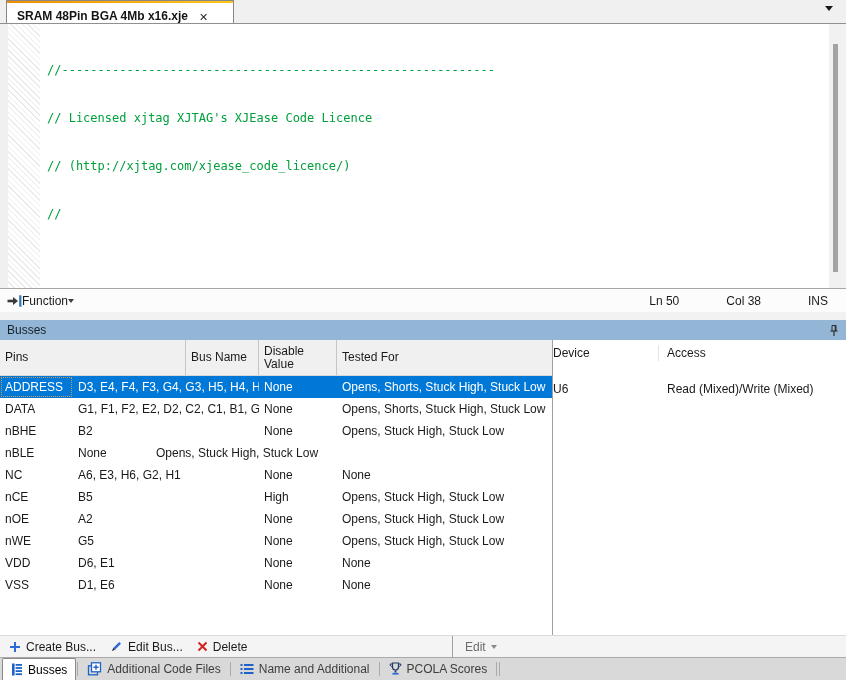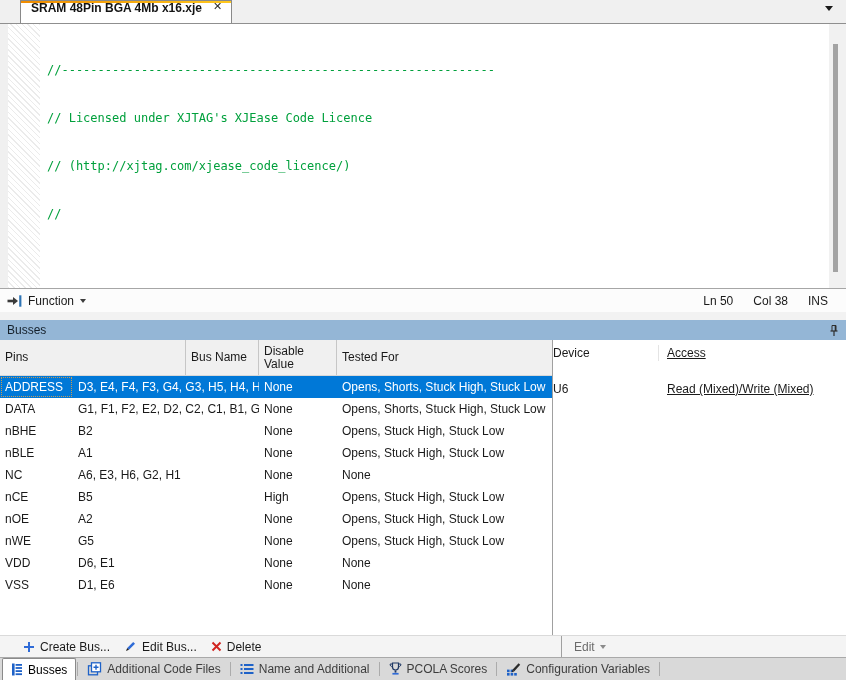--- a/index.html
+++ b/index.html
@@ -2,67 +2,67 @@
 <html><head>
 <meta charset="utf-8">
 <style>
   * { box-sizing: border-box; margin: 0; padding: 0; }
   html,body { width:846px; height:680px; overflow:hidden; }
   body { font-family:"Liberation Sans", sans-serif; font-size:12px; color:#1a1a1a; background:#F0F0F0; }
   .window { width:846px; height:680px; display:flex; flex-direction:column; background:#F0F0F0; }
 
   
   .tabstrip { height:24px; background:#F0F0F0; border-bottom:1px solid #8F8F8F; display:flex; align-items:flex-end; position:relative; }
-  .doc-tab { margin-left:20px; height:23px; background:#fff; border:1px solid #898989; border-bottom:none; display:flex; align-items:flex-start; padding:0 9px 0 10px; position:relative; }
+  .doc-tab { margin-left:6px; height:23px; background:#fff; border:1px solid #898989; border-bottom:none; display:flex; align-items:flex-end; padding:0 25px 0 10px; position:relative; }
   .tab-accent { position:absolute; top:0; left:0; right:0; height:2px; background:linear-gradient(90deg,#F08C00,#FFC81E); }
   .tab-title { font-weight:bold; color:#141414; white-space:nowrap; }
   .tab-close { margin-left:11px; font-size:11px; color:#2b2b2b; cursor:default; line-height:1; }
   .tab-overflow { position:absolute; right:13px; bottom:8px; width:0; height:0; border:4px solid transparent; border-top:5px solid #1a1a1a; }
 
   
   .editor { height:265px; background:#fff; border-bottom:1px solid #A6A6A6; display:flex; position:relative; }
   .gutter { width:8px; background:#F0F0F0; }
   .hatch { width:32px; background:repeating-linear-gradient(45deg,#EBEBEB 0 1px, transparent 1px 4px); }
   .code { flex:1; padding:6px 0 0 7px; font-family:"DejaVu Sans Mono", monospace; font-size:12px; line-height:16px; color:#00A03C; white-space:pre; overflow:hidden; }
   .code-line { min-height:16px; }
   .vscroll { width:17px; background:#F1F1F1; position:relative; }
   .vthumb { position:absolute; left:4px; top:20px; width:5px; height:228px; background:#A3A3A3; }
 
   
   .fnbar { height:23px; background:#FCFCFC; display:flex; align-items:center; padding:0 18px 0 7px; }
-  .fn-left { display:flex; align-items:center; gap:6px; }
+  .fn-left { display:flex; align-items:center; gap:0; }
   .fn-caret { width:0; height:0; border:3.5px solid transparent; border-top:4px solid #3d3d3d; margin-top:4px; }
-  .fn-right { margin-left:auto; display:flex; gap:20px; color:#1a1a1a; }
+  .fn-right { margin-left:auto; display:flex; gap:47px; color:#1a1a1a; }
 
   .gapband { height:8px; background:#F2F2F2; }
 
   
   .panel-header { height:20px; background:#94B6D6; display:flex; align-items:center; padding:0 7px; color:#15202b; }
   .pin { margin-left:auto; display:flex; }
   .panel-body { height:295px; display:flex; background:#fff; }
 
   .bus-table { width:553px; border-right:1px solid #A0A0A0; display:flex; flex-direction:column; }
   .bt-header { display:flex; height:36px; background:#F0F0F0; border-bottom:1px solid #D8D8D8; }
   .bt-h { border-right:1px solid #C6C6C6; display:flex; align-items:center; padding-left:5px; line-height:13px; }
   .c-bus { width:73px; } .c-pins { width:186px; } .c-dis { width:78px; } .c-test { flex:1; border-right:none; }
   .bt-row { display:flex; height:22px; align-items:center; background:#fff; }
   .bt-c { padding-left:5px; white-space:nowrap; overflow:hidden; }
   .bt-row.selected { background:#0078D7; color:#fff; }
   .bt-row.selected .c-bus { outline:1px dotted #C79A55; outline-offset:-2px; height:100%; display:flex; align-items:center; }
 
   .right-panel { flex:1; display:flex; flex-direction:column; background:#fff; }
   .dev-header { display:flex; height:26px; align-items:center; }
   .dev-col { width:106px; padding-left:0; border-right:1px solid #E4E4E4; height:60%; display:flex; align-items:center; }
-  .acc-col { padding-left:8px;text-decoration:underline; }
+  .acc-col { padding-left:8px; }
   .dev-row { display:flex; height:22px; align-items:center;margin-top:12px; }
   .dev-row .dev-col { border-right:none; }
 
   
   .panel-toolbar { height:22px; display:flex; background:#F4F4F4; border-top:1px solid #DADADA; }
-  .pt-left { width:562px; border-right:1px solid #A0A0A0; display:flex; align-items:flex-end; padding-left:18px; }
+  .pt-left { width:453px; border-right:1px solid #A0A0A0; display:flex; align-items:flex-end; padding-left:4px; }
   .pt-btn { display:flex; align-items:center; gap:5px; padding:0 9px 0 5px; height:100%; cursor:default; }
   .pt-right { flex:1; display:flex; align-items:center; padding-left:12px; color:#6b6b6b; gap:5px; }
   .view-caret { width:0; height:0; border:3.5px solid transparent; border-top:4px solid #8a8a8a; margin-top:4px; }
 
   
   .bottom-tabs { height:23px; background:#D9D9D9; border-top:1px solid #A9A9A9; display:flex; align-items:stretch; padding-left:2px; }
   .btab { display:flex; align-items:center; gap:5px; padding:0 8px; color:#3d3d3d; white-space:nowrap; cursor:default; }
   .btab.active { background:#fff; border:1px solid #8A8A8A; border-bottom:none; border-radius:2px 2px 0 0; color:#000; }
   .bsep { width:1px; background:#ABABAB; margin:4px 1px; }
   .icon { display:flex; align-items:center; }
@@ -79,21 +79,21 @@
       <span class="tab-close">✕</span>
     </div>
     <span class="tab-overflow"></span>
   </div>
 
   <div class="editor">
     <div class="gutter"></div>
     <div class="hatch"></div>
     <div class="code">
       <div class="code-line">//------------------------------------------------------------</div>
-      <div class="code-line">// Licensed under XJTAG's XJEase Code Licence</div>
+      <div class="code-line">// Licensed xjtag XJTAG's XJEase Code Licence</div>
       <div class="code-line">// (http://xjtag.com/xjease_code_licence/)</div>
       <div class="code-line">//</div>
       
       
       
       
       
       
       
       
@@ -163,21 +163,20 @@
         <div class="bt-c c-test">Opens, Shorts, Stuck High, Stuck Low</div>
       </div>
       <div class="bt-row">
         <div class="bt-c c-bus">nBHE</div>
         <div class="bt-c c-pins">B2</div>
         <div class="bt-c c-dis">None</div>
         <div class="bt-c c-test">Opens, Stuck High, Stuck Low</div>
       </div>
       <div class="bt-row">
         <div class="bt-c c-bus">nBLE</div>
-        <div class="bt-c c-pins">A1</div>
         <div class="bt-c c-dis">None</div>
         <div class="bt-c c-test">Opens, Stuck High, Stuck Low</div>
       </div>
       <div class="bt-row">
         <div class="bt-c c-bus">NC</div>
         <div class="bt-c c-pins">A6, E3, H6, G2, H1</div>
         <div class="bt-c c-dis">None</div>
         <div class="bt-c c-test">None</div>
       </div>
       <div class="bt-row">
@@ -302,30 +301,16 @@
         <svg width="13" height="14" viewBox="0 0 13 14">
           <path d="M3.5 1 h6 v4 a3 3 0 0 1 -6 0 z" fill="none" stroke="#1F3864" stroke-width="1.2"></path>
           <path d="M3.5 2 H1.2 a2.3 2.3 0 0 0 2.4 2.8 M9.5 2 h2.3 a2.3 2.3 0 0 1 -2.4 2.8" fill="none" stroke="#1F3864" stroke-width="1"></path>
           <rect x="5.6" y="8.4" width="1.8" height="2.2" fill="#1F3864"></rect>
           <rect x="3.4" y="10.9" width="6.2" height="1.7" fill="#2F6BD7"></rect>
         </svg>
       </span>
       <span>PCOLA Scores</span>
     </div>
     <div class="bsep"></div>
-    <div class="btab">
-      <span class="icon">
-        <svg width="15" height="14" viewBox="0 0 15 14">
-          <rect x="1" y="7.6" width="2.6" height="2.6" fill="#1E62C8"></rect>
-          <rect x="4.6" y="7.6" width="2.6" height="2.6" fill="#1E62C8"></rect>
-          <rect x="1" y="11" width="2.6" height="2.6" fill="#1E62C8"></rect>
-          <rect x="4.6" y="11" width="2.6" height="2.6" fill="#1E62C8"></rect>
-          <rect x="8.2" y="11" width="2.6" height="2.6" fill="#1E62C8"></rect>
-          <polygon points="6.5,7.8 12.6,1.2 14.2,2.8 8.1,9.4" fill="#2b2b2b"></polygon>
-          <polygon points="6.5,7.8 8.1,9.4 5.6,10.2" fill="#2b2b2b"></polygon>
-        </svg>
-      </span>
-      <span>Configuration Variables</span>
-    </div>
     <div class="bsep"></div>
   </div>
 
 </div>
 
 </body></html>

